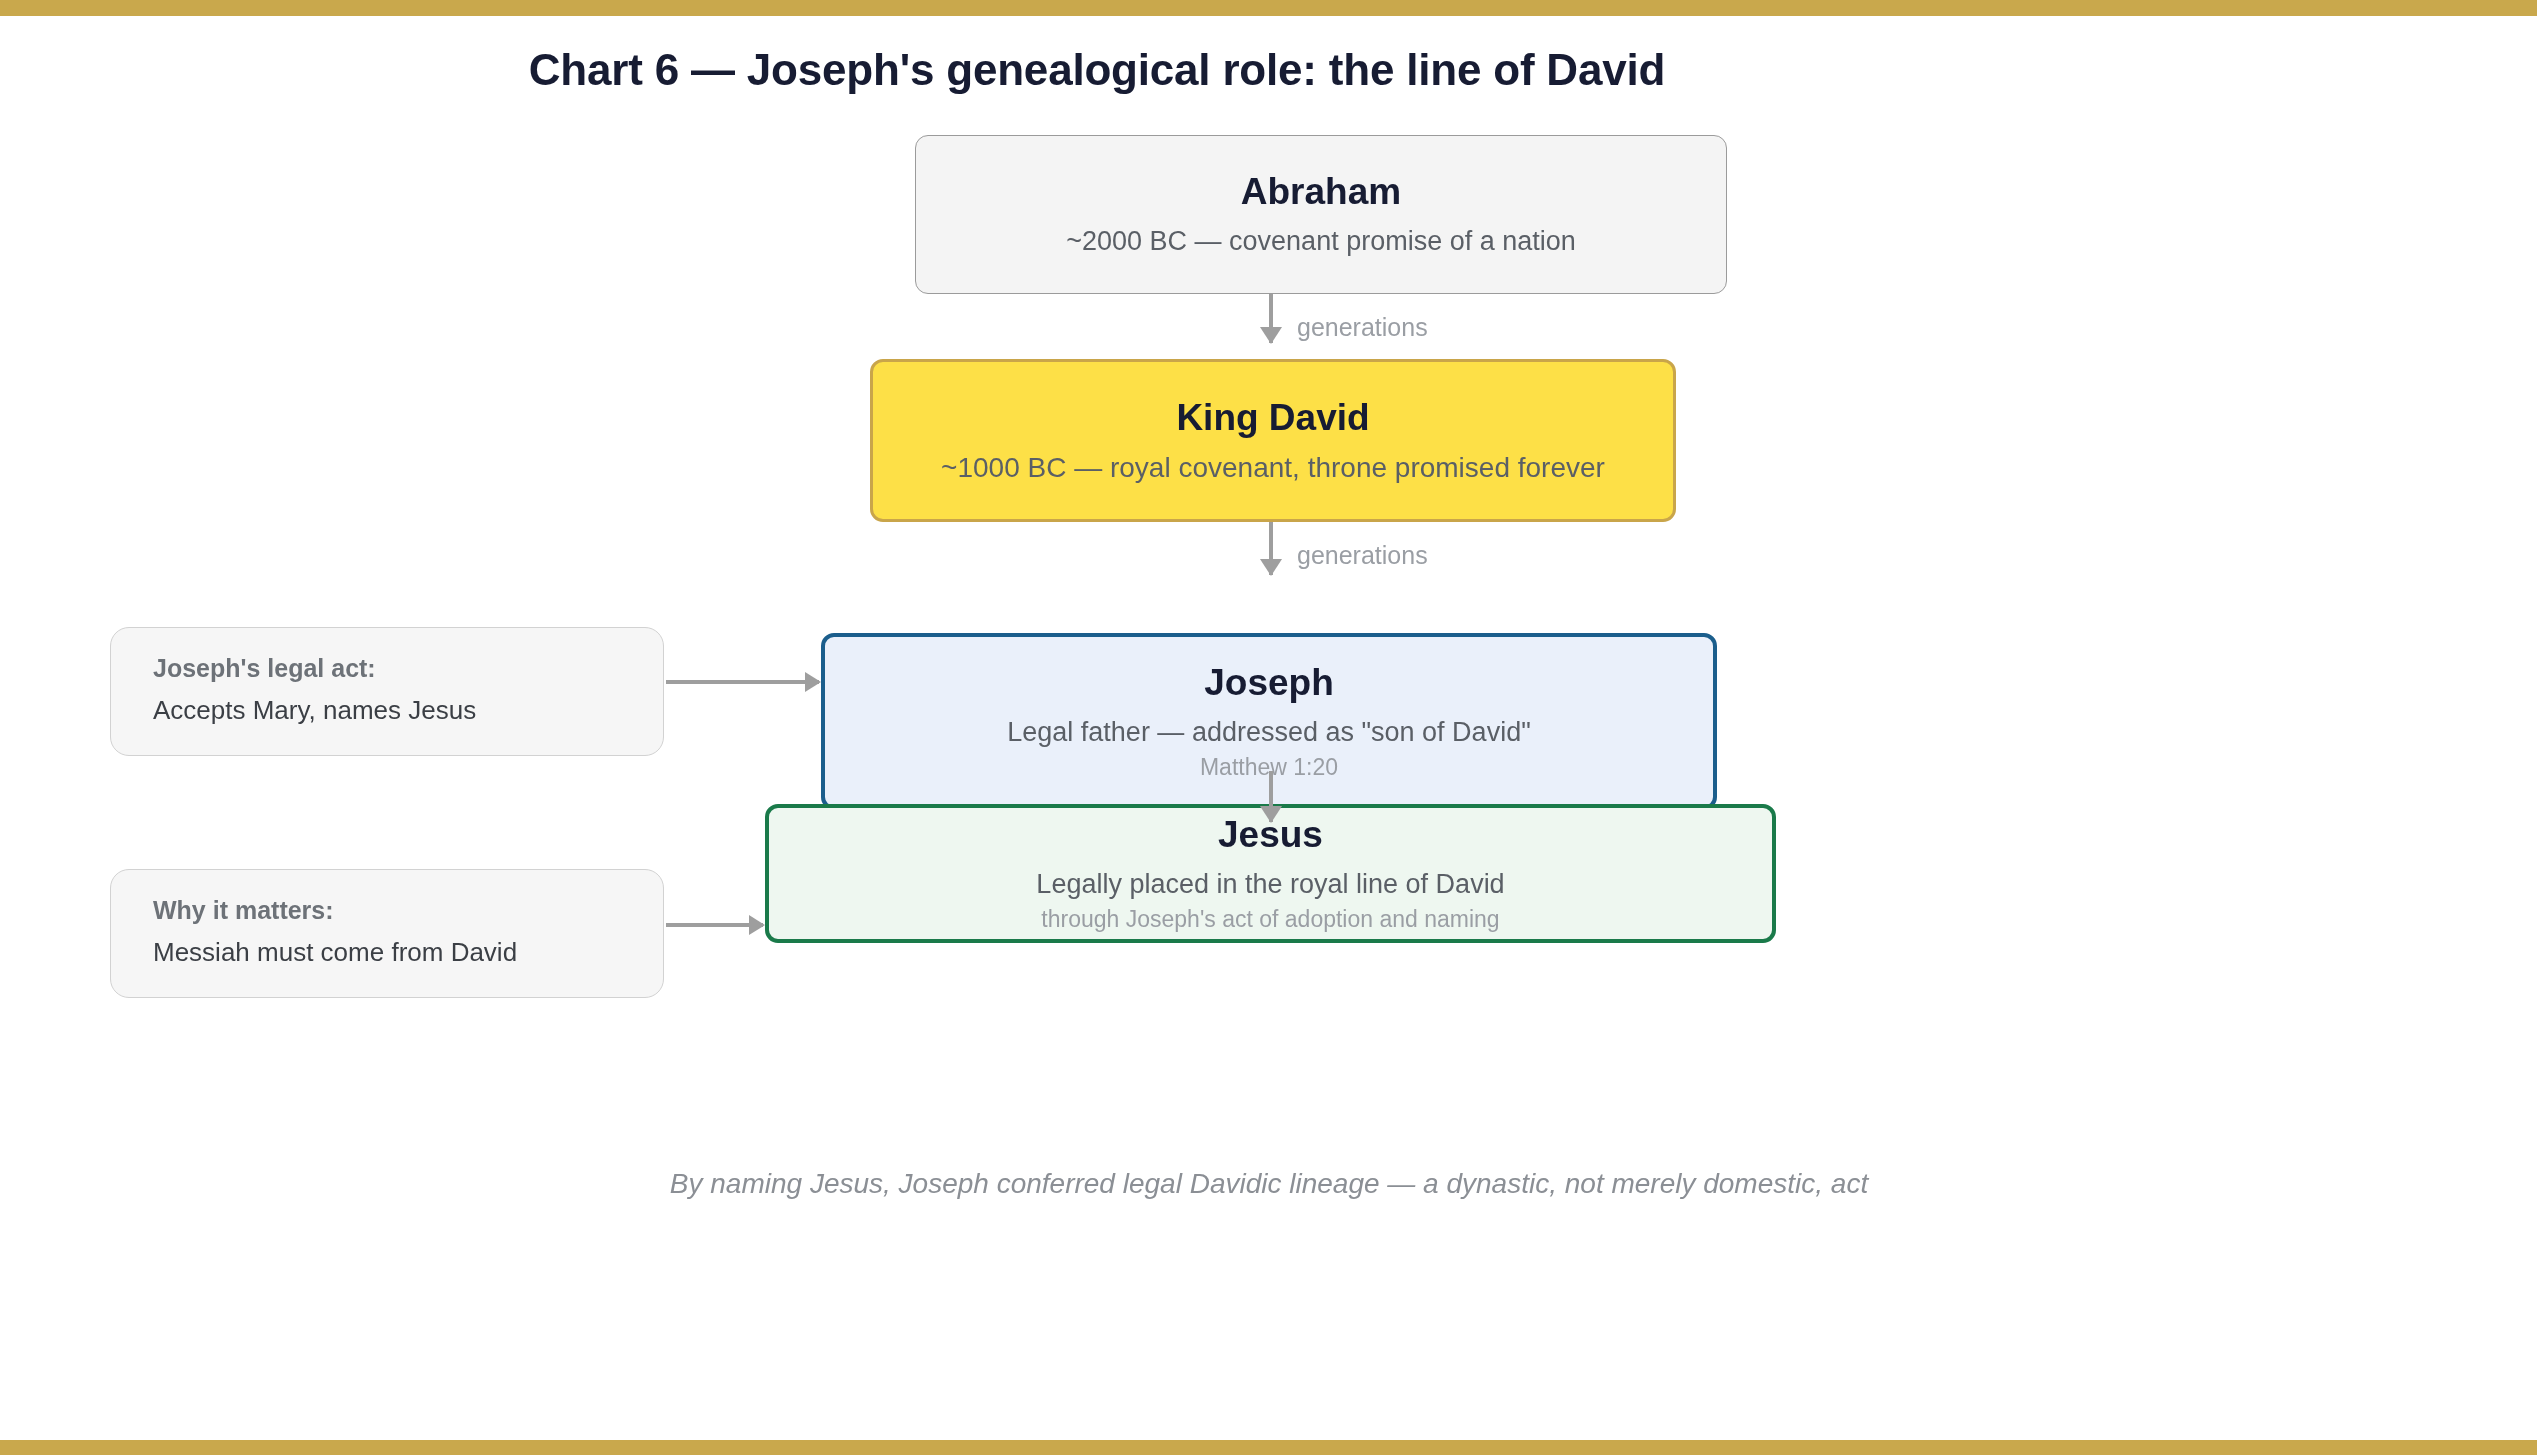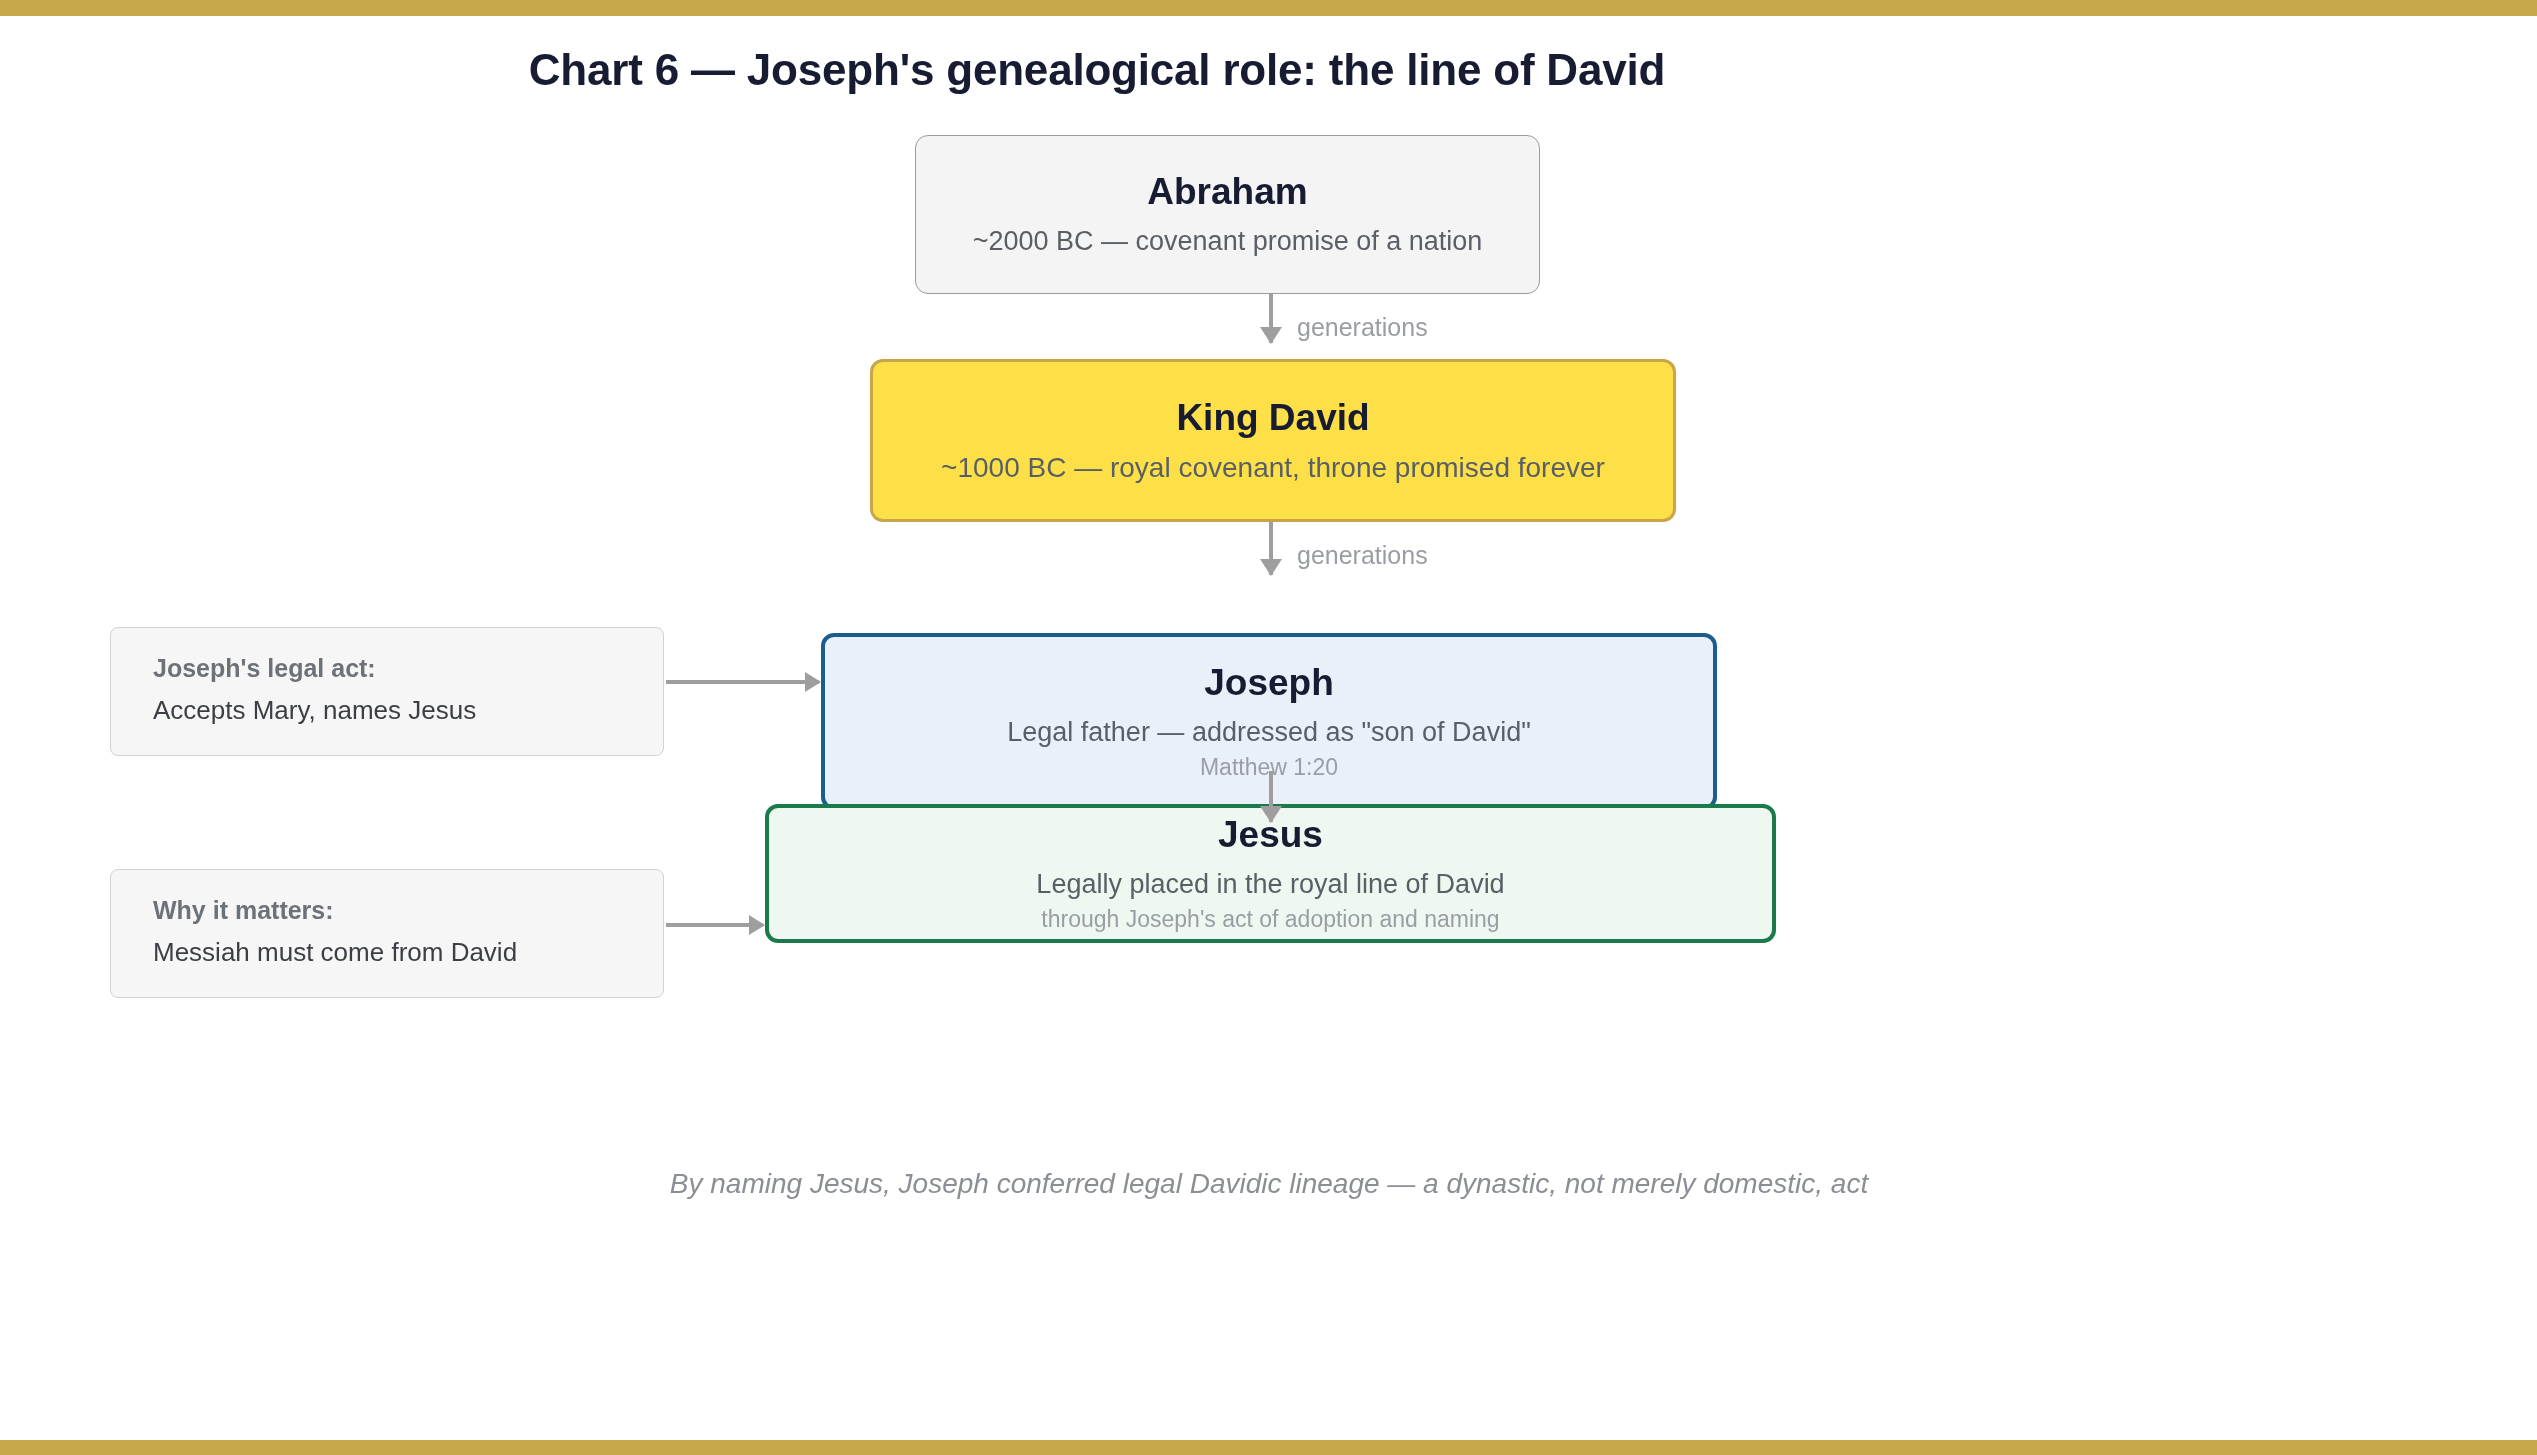--- a/index.html
+++ b/index.html
@@ -68,21 +68,21 @@
     font-size: 23px;
     color: #9a9ea4;
     line-height: 1.2;
     margin-top: 5.6px;
     white-space: nowrap;
   }
 
   
   #node-abraham {
     left: 915px;  top: 135px;
-    width: 625px; height: 159px;
+    width: 812px; height: 159px;
     background: #f4f4f4;
     border: 1.9px solid #9b9b9b;
   }
   
   #node-david {
     left: 870px; top: 359px;
     width: 806px; height: 163px;
     background: #fde047;
     border: 3.7px solid #c9a54a;
   }
@@ -104,21 +104,21 @@
   }
 
   
   .note {
     position: absolute;
     box-sizing: border-box;
     width: 554px;
     height: 129px;
     background: #f6f6f6;
     border: 1.9px solid #d2d2d2;
-    border-radius: 8px;
+    border-radius: 19px;
     padding: 24px 0 0 42px;
   }
   .note .note-label {
     font-size: 25px;
     font-weight: bold;
     color: #6d7278;
     line-height: 1.35;
   }
   .note .note-text {
     font-size: 26px;

